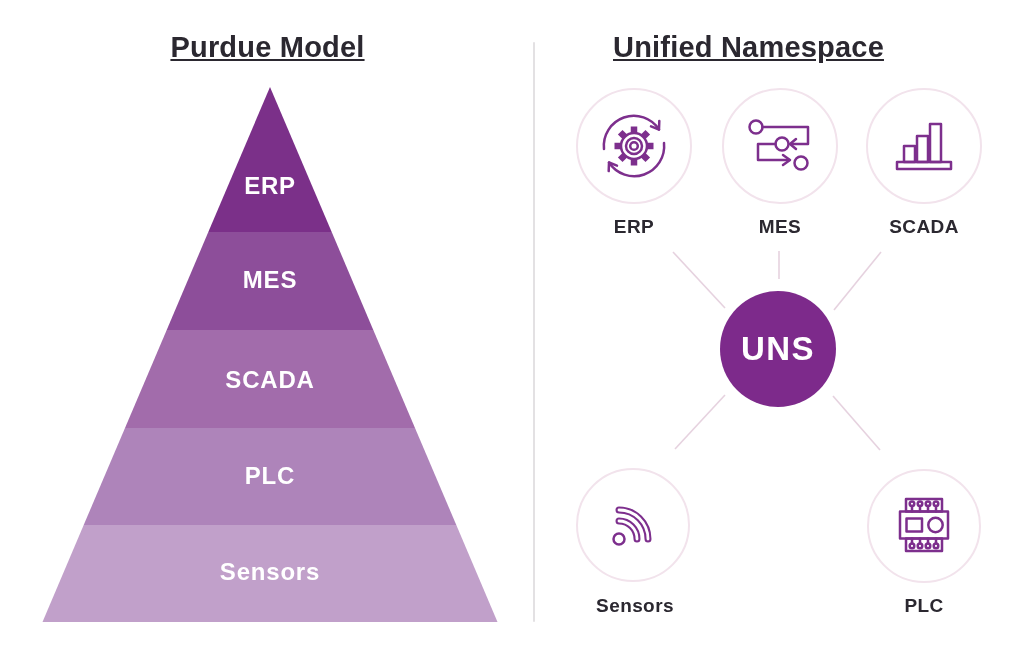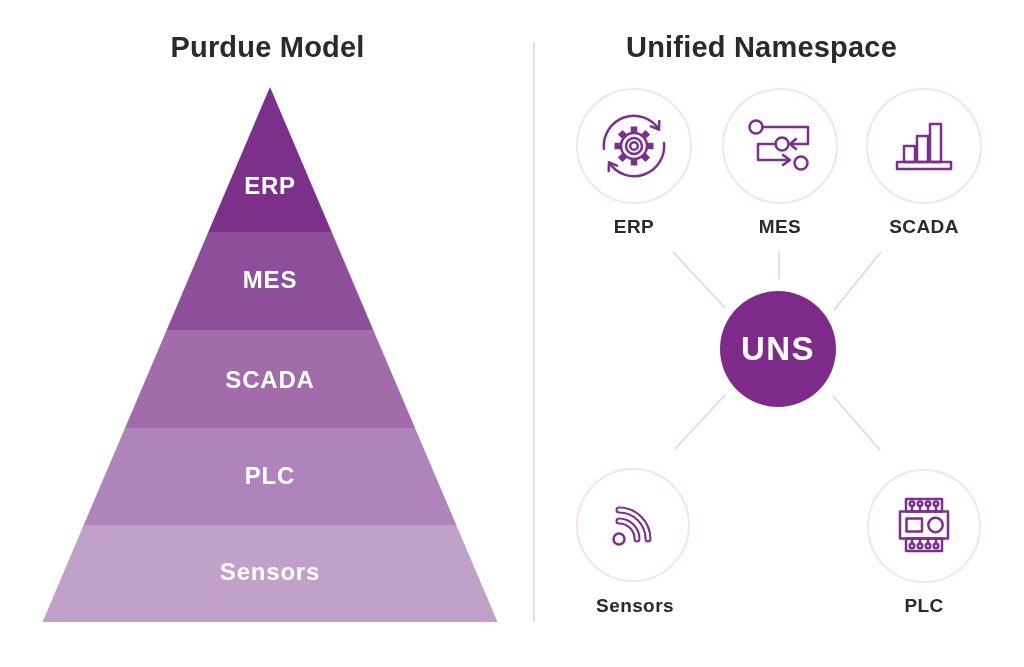--- a/index.html
+++ b/index.html
@@ -14,23 +14,24 @@
   .panel-title {
     position: absolute;
     top: 33px;
     margin: 0;
     font-size: 29px;
     font-weight: bold;
     color: var(--title-color, #2b2830);
     text-align: center;
     letter-spacing: 0.2px;
     line-height: 1;
+    text-decoration: underline;
   }
   .panel-title.left  { left: 0;     width: 535px; }
-  .panel-title.right { left: 535px; width: 453px; }
+  .panel-title.right { left: 522px; width: 453px; }
   .divider {
     position: absolute;
     left: 533px;
     top: 42px;
     width: 2px;
     height: 580px;
     border-radius: 2px;
     background: var(--divider-color, #e3e1e3);
   }
   .layer-svg { position: absolute; top: 0; }

